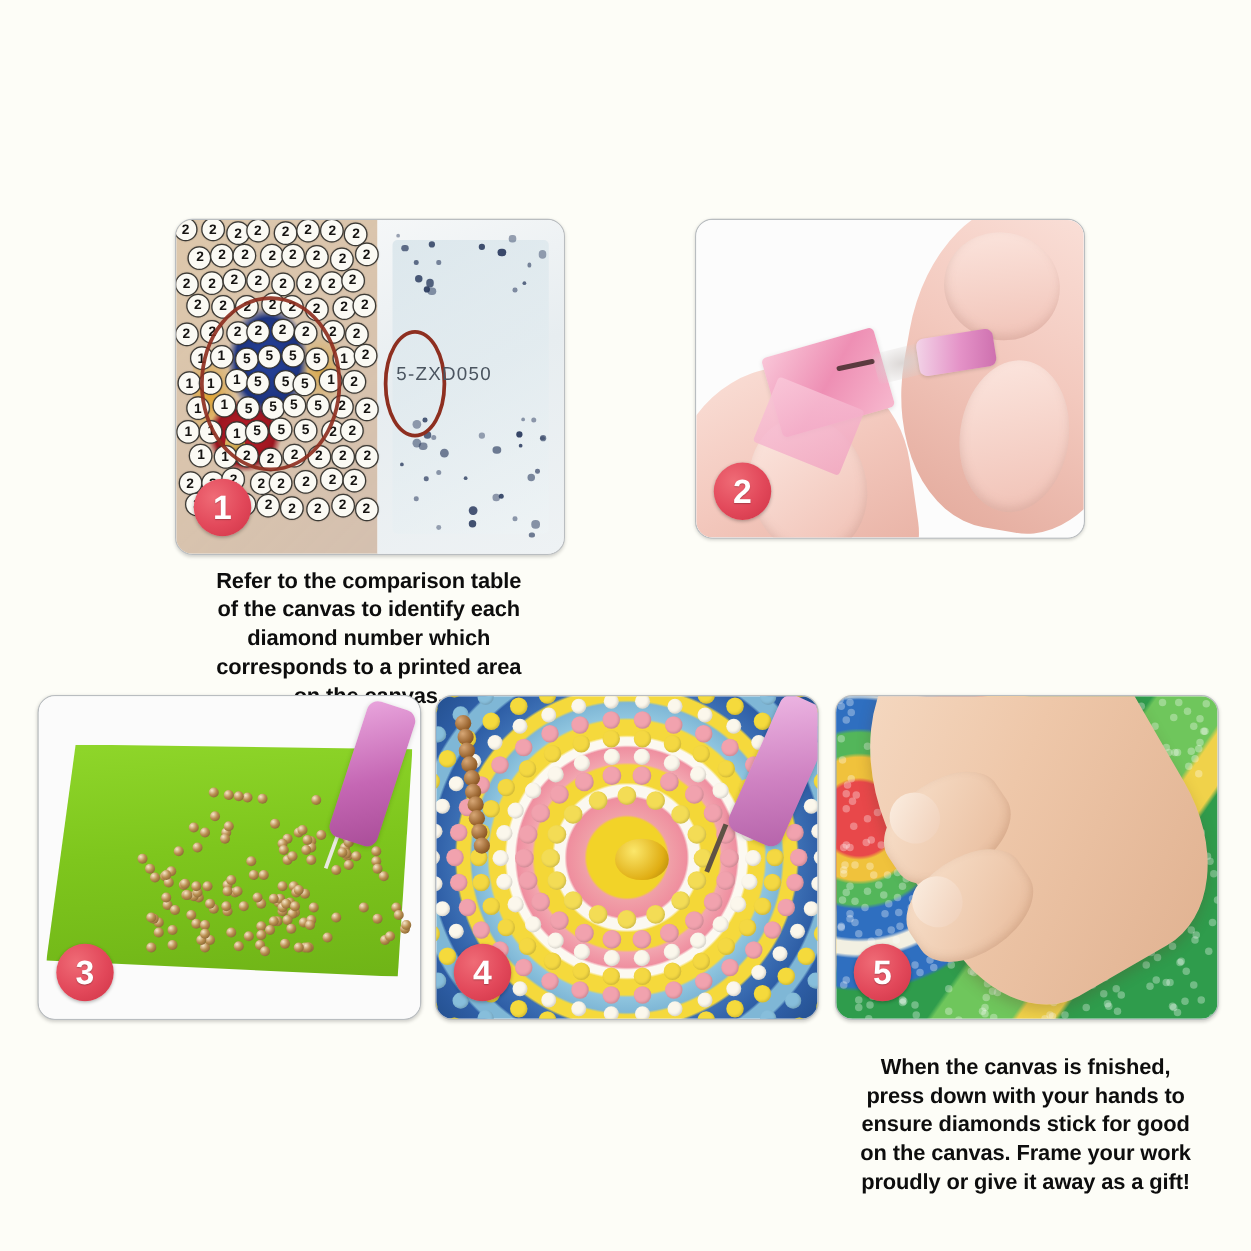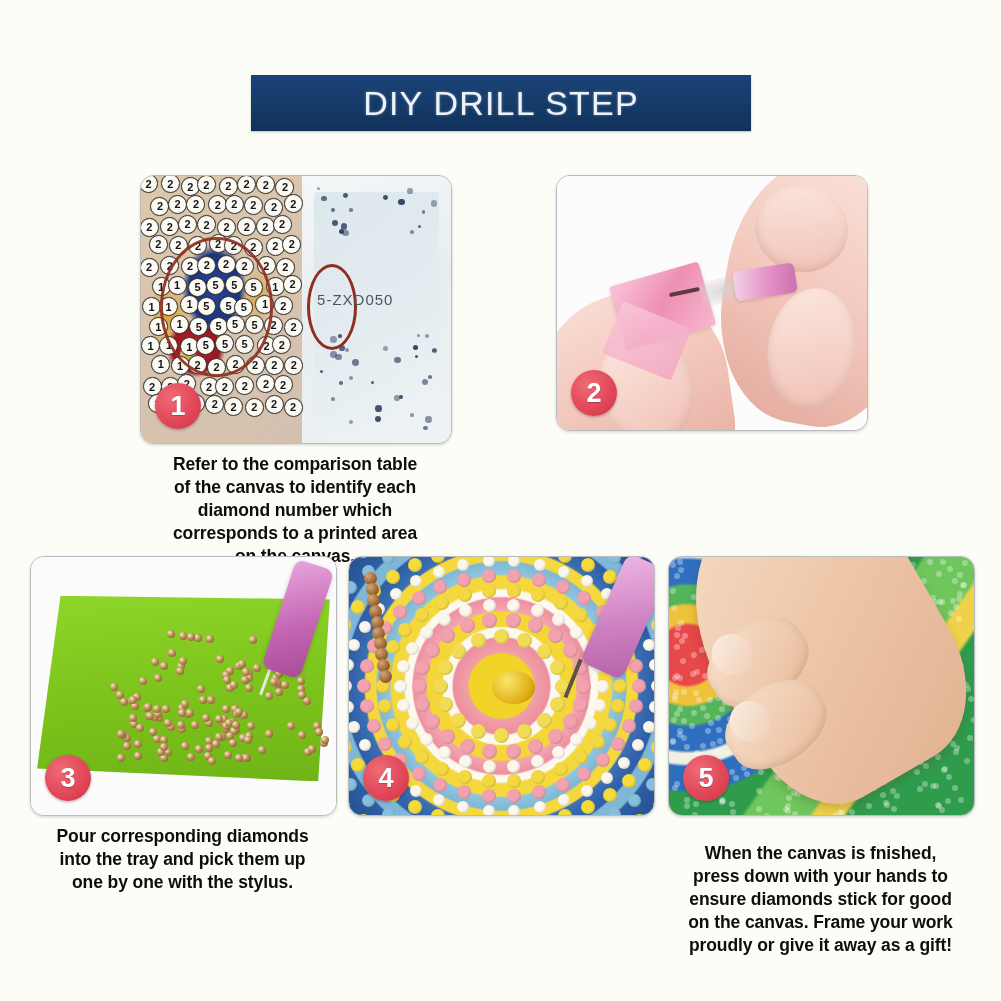--- a/index.html
+++ b/index.html
@@ -447,23 +447,20 @@
     width: 6px; height: 6px;
     border-radius: 50%;
     background: rgba(255,255,255,0.32);
   }
 </style>
 </head>
 <body>
 
 <div class="page">
 
-  <div class="banner">
-    <div class="banner-title">DIY DRILL STEP</div>
-  </div>
 
   <div class="card" style="left:140px; top:175px; width:310px; height:267px;">
     <div class="photo">
       <div class="p1-left">
         <div class="p1-paint"></div>
         <div class="p1-gold"></div>
         <div class="p1-grid" id="p1grid">
             <div class="sym" style="left: -2px; top: -2px;">2</div>
             <div class="sym" style="left: 19.8394px; top: -1.89968px;">2</div>
             <div class="sym" style="left: 39.8971px; top: 1.30744px;">2</div>
@@ -785,23 +782,20 @@
             <div class="p3-bead" style="left: 90.9299%; top: 72.9736%;"></div>
             <div class="p3-bead" style="left: 82.1019%; top: 47.8753%;"></div>
             <div class="p3-bead" style="left: 92.3881%; top: 63.9613%;"></div>
             <div class="p3-bead" style="left: 92.9961%; top: 66.222%;"></div>
           </div>
         <div class="p3-tip"></div>
         <div class="p3-stylus"></div>
       </div>
       <div class="badge">3</div>
     </div>
-    <div class="caption" style="top:269px;">Pour corresponding diamonds
-into the tray and pick them up
-one by one with the stylus.</div>
   </div>
 
   <div class="card" style="left:348px; top:556px; width:305px; height:258px;">
     <div class="photo">
       <div class="p4">
         <div id="p4gems">
             <div class="p4-gem" style="width: 15px; height: 15px; background: rgb(243, 220, 85); left: 70%; top: 50%; margin-left: -7.5px; margin-top: -7.5px;"></div>
             <div class="p4-gem" style="width: 15px; height: 15px; background: rgb(243, 220, 85); left: 68.4776%; top: 57.271%; margin-left: -7.5px; margin-top: -7.5px;"></div>
             <div class="p4-gem" style="width: 15px; height: 15px; background: rgb(243, 220, 85); left: 64.1421%; top: 63.435%; margin-left: -7.5px; margin-top: -7.5px;"></div>
             <div class="p4-gem" style="width: 15px; height: 15px; background: rgb(243, 220, 85); left: 57.6537%; top: 67.5537%; margin-left: -7.5px; margin-top: -7.5px;"></div>

